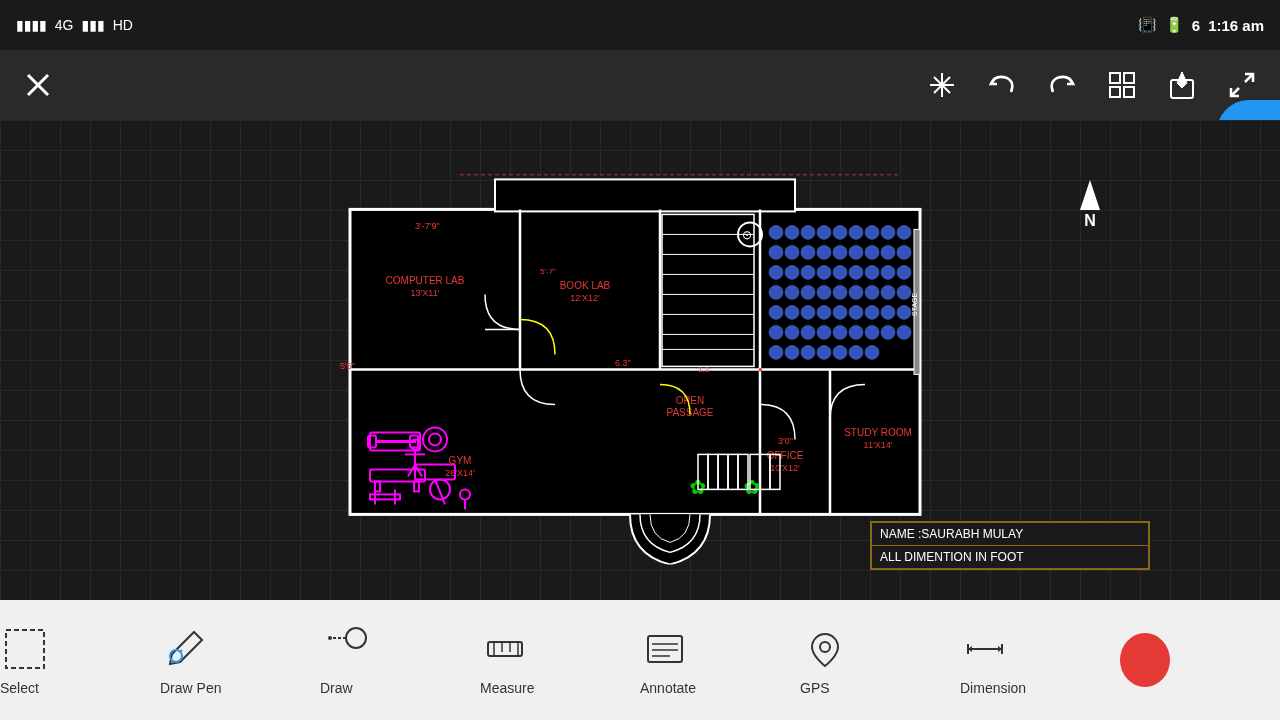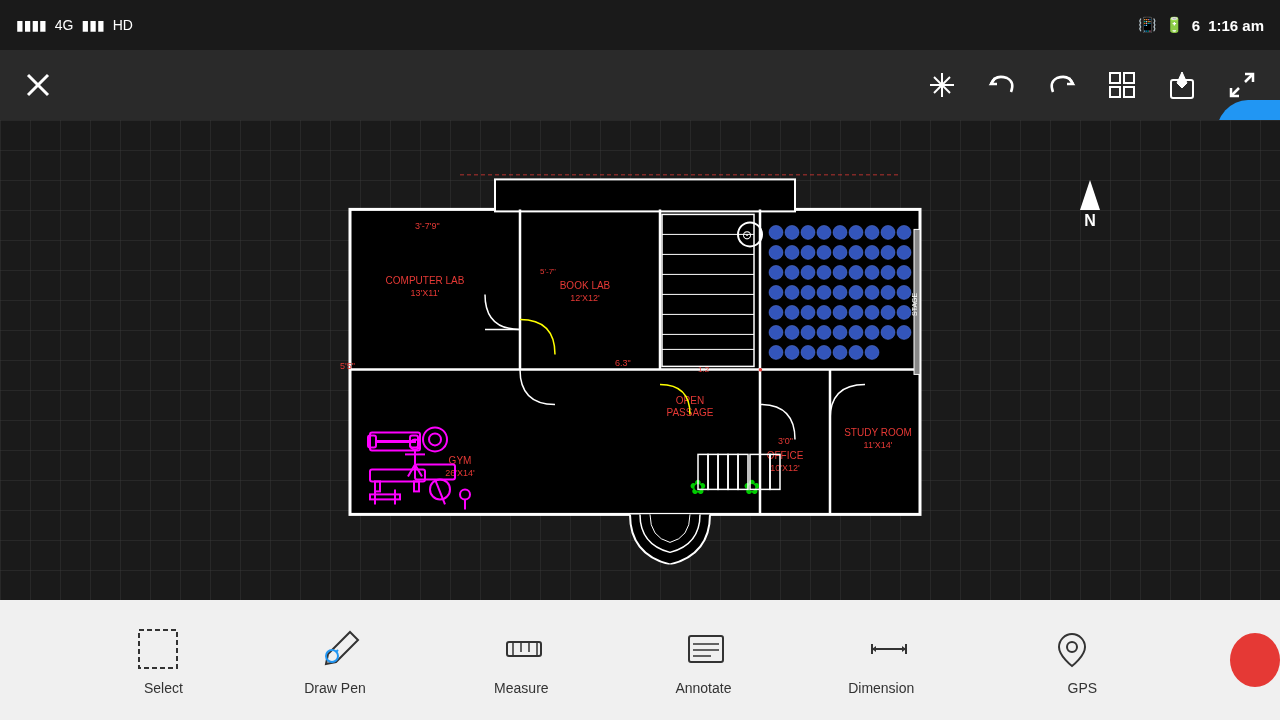--- a/index.html
+++ b/index.html
@@ -132,21 +132,21 @@
       background: #f0f0f0;
       display: flex;
       align-items: center;
       justify-content: space-around;
       position: absolute;
       bottom: 0;
     }
     .bottom-btn {
       display: flex;
       flex-direction: column;
-      align-items: flex-end;
+      align-items: flex-start;
       gap: 6px;
       cursor: pointer;
       flex: 1;
       padding: 8px 0;
     }
     .bottom-btn-label {
       font-size: 14px;
       color: #333;
     }
     .btn-icon {
@@ -450,20 +450,24 @@
         <rect x="450" y="280" width="10" height="35"></rect>
       </g>
 
       <text x="220" y="100" fill="#e53935" font-size="8">5'-7"</text>
       <text x="378" y="198" fill="#e53935" font-size="8">1.2</text>
       <text x="438" y="198" fill="#e53935" font-size="8">●</text>
 
     </svg>
   </div>
 
+  <div id="info-box">
+    <div class="info-row">NAME :SAURABH MULAY</div>
+    <div class="info-row">ALL DIMENTION IN FOOT</div>
+  </div>
 </div>
 
 <div id="bottom-toolbar">
 
   <div class="bottom-btn">
     <div class="btn-icon">
       <svg width="46" height="46" viewBox="0 0 46 46">
         <rect x="4" y="4" width="38" height="38" fill="none" stroke="#333" stroke-width="2" stroke-dasharray="5,3"></rect>
       </svg>
     </div>
@@ -475,20 +479,30 @@
       <svg width="46" height="46" viewBox="0 0 46 46">
         <path d="M32 6 L40 14 L18 36 L8 38 L10 28 Z" fill="none" stroke="#333" stroke-width="2"></path>
         <circle cx="14" cy="30" r="6" fill="none" stroke="#2196F3" stroke-width="2"></circle>
         <path d="M18 26 L20 24" stroke="#2196F3" stroke-width="2"></path>
       </svg>
     </div>
     <span class="bottom-btn-label">Draw Pen</span>
   </div>
 
 
+  <div class="bottom-btn">
+    <div class="btn-icon">
+      <svg width="46" height="46" viewBox="0 0 46 46">
+        <circle cx="34" cy="12" r="10" fill="none" stroke="#333" stroke-width="2"></circle>
+        <line x1="24" y1="12" x2="8" y2="12" stroke="#333" stroke-width="2" stroke-dasharray="3,2"></line>
+        <circle cx="8" cy="12" r="2" fill="#333"></circle>
+      </svg>
+    </div>
+    <span class="bottom-btn-label">Draw</span>
+  </div>
 
   <div class="bottom-btn">
     <div class="btn-icon">
       <svg width="46" height="46" viewBox="0 0 46 46">
         <rect x="6" y="16" width="34" height="14" rx="2" fill="none" stroke="#333" stroke-width="2"></rect>
         <line x1="12" y1="16" x2="12" y2="30" stroke="#333" stroke-width="1.5"></line>
         <line x1="20" y1="16" x2="20" y2="26" stroke="#333" stroke-width="1.5"></line>
         <line x1="28" y1="16" x2="28" y2="26" stroke="#333" stroke-width="1.5"></line>
         <line x1="36" y1="16" x2="36" y2="30" stroke="#333" stroke-width="1.5"></line>
       </svg>
@@ -504,39 +518,39 @@
         <line x1="10" y1="24" x2="36" y2="24" stroke="#333" stroke-width="1.5"></line>
         <line x1="10" y1="30" x2="28" y2="30" stroke="#333" stroke-width="1.5"></line>
       </svg>
     </div>
     <span class="bottom-btn-label">Annotate</span>
   </div>
 
   <div class="bottom-btn">
     <div class="btn-icon">
       <svg width="46" height="46" viewBox="0 0 46 46">
+        <path d="M23 8 C16 8 10 14 10 21 C10 30 23 40 23 40 C23 40 36 30 36 21 C36 14 30 8 23 8Z" fill="none" stroke="#333" stroke-width="2"></path>
+        <circle cx="23" cy="21" r="5" fill="none" stroke="#333" stroke-width="2"></circle>
+      </svg>
+    </div>
+    <span class="bottom-btn-label">GPS</span>
+  </div>
+
+  <div class="bottom-btn">
+    <div class="btn-icon">
+      <svg width="46" height="46" viewBox="0 0 46 46">
         <line x1="6" y1="23" x2="40" y2="23" stroke="#333" stroke-width="2"></line>
         <line x1="6" y1="18" x2="6" y2="28" stroke="#333" stroke-width="2"></line>
         <line x1="40" y1="18" x2="40" y2="28" stroke="#333" stroke-width="2"></line>
         <polygon points="10,20 6,23 10,26" fill="#333"></polygon>
         <polygon points="36,20 40,23 36,26" fill="#333"></polygon>
       </svg>
     </div>
     <span class="bottom-btn-label">Dimension</span>
   </div>
 
   <div class="bottom-btn">
     <div class="btn-icon">
-      <svg width="46" height="46" viewBox="0 0 46 46">
-        <path d="M23 8 C16 8 10 14 10 21 C10 30 23 40 23 40 C23 40 36 30 36 21 C36 14 30 8 23 8Z" fill="none" stroke="#333" stroke-width="2"></path>
-        <circle cx="23" cy="21" r="5" fill="none" stroke="#333" stroke-width="2"></circle>
-      </svg>
-    </div>
-    <span class="bottom-btn-label">GPS</span>
-  </div>
-
-  <div class="bottom-btn">
-    <div class="btn-icon">
       <div class="record-btn"></div>
     </div>
   </div>
 
 </div>
 
 </body></html>

